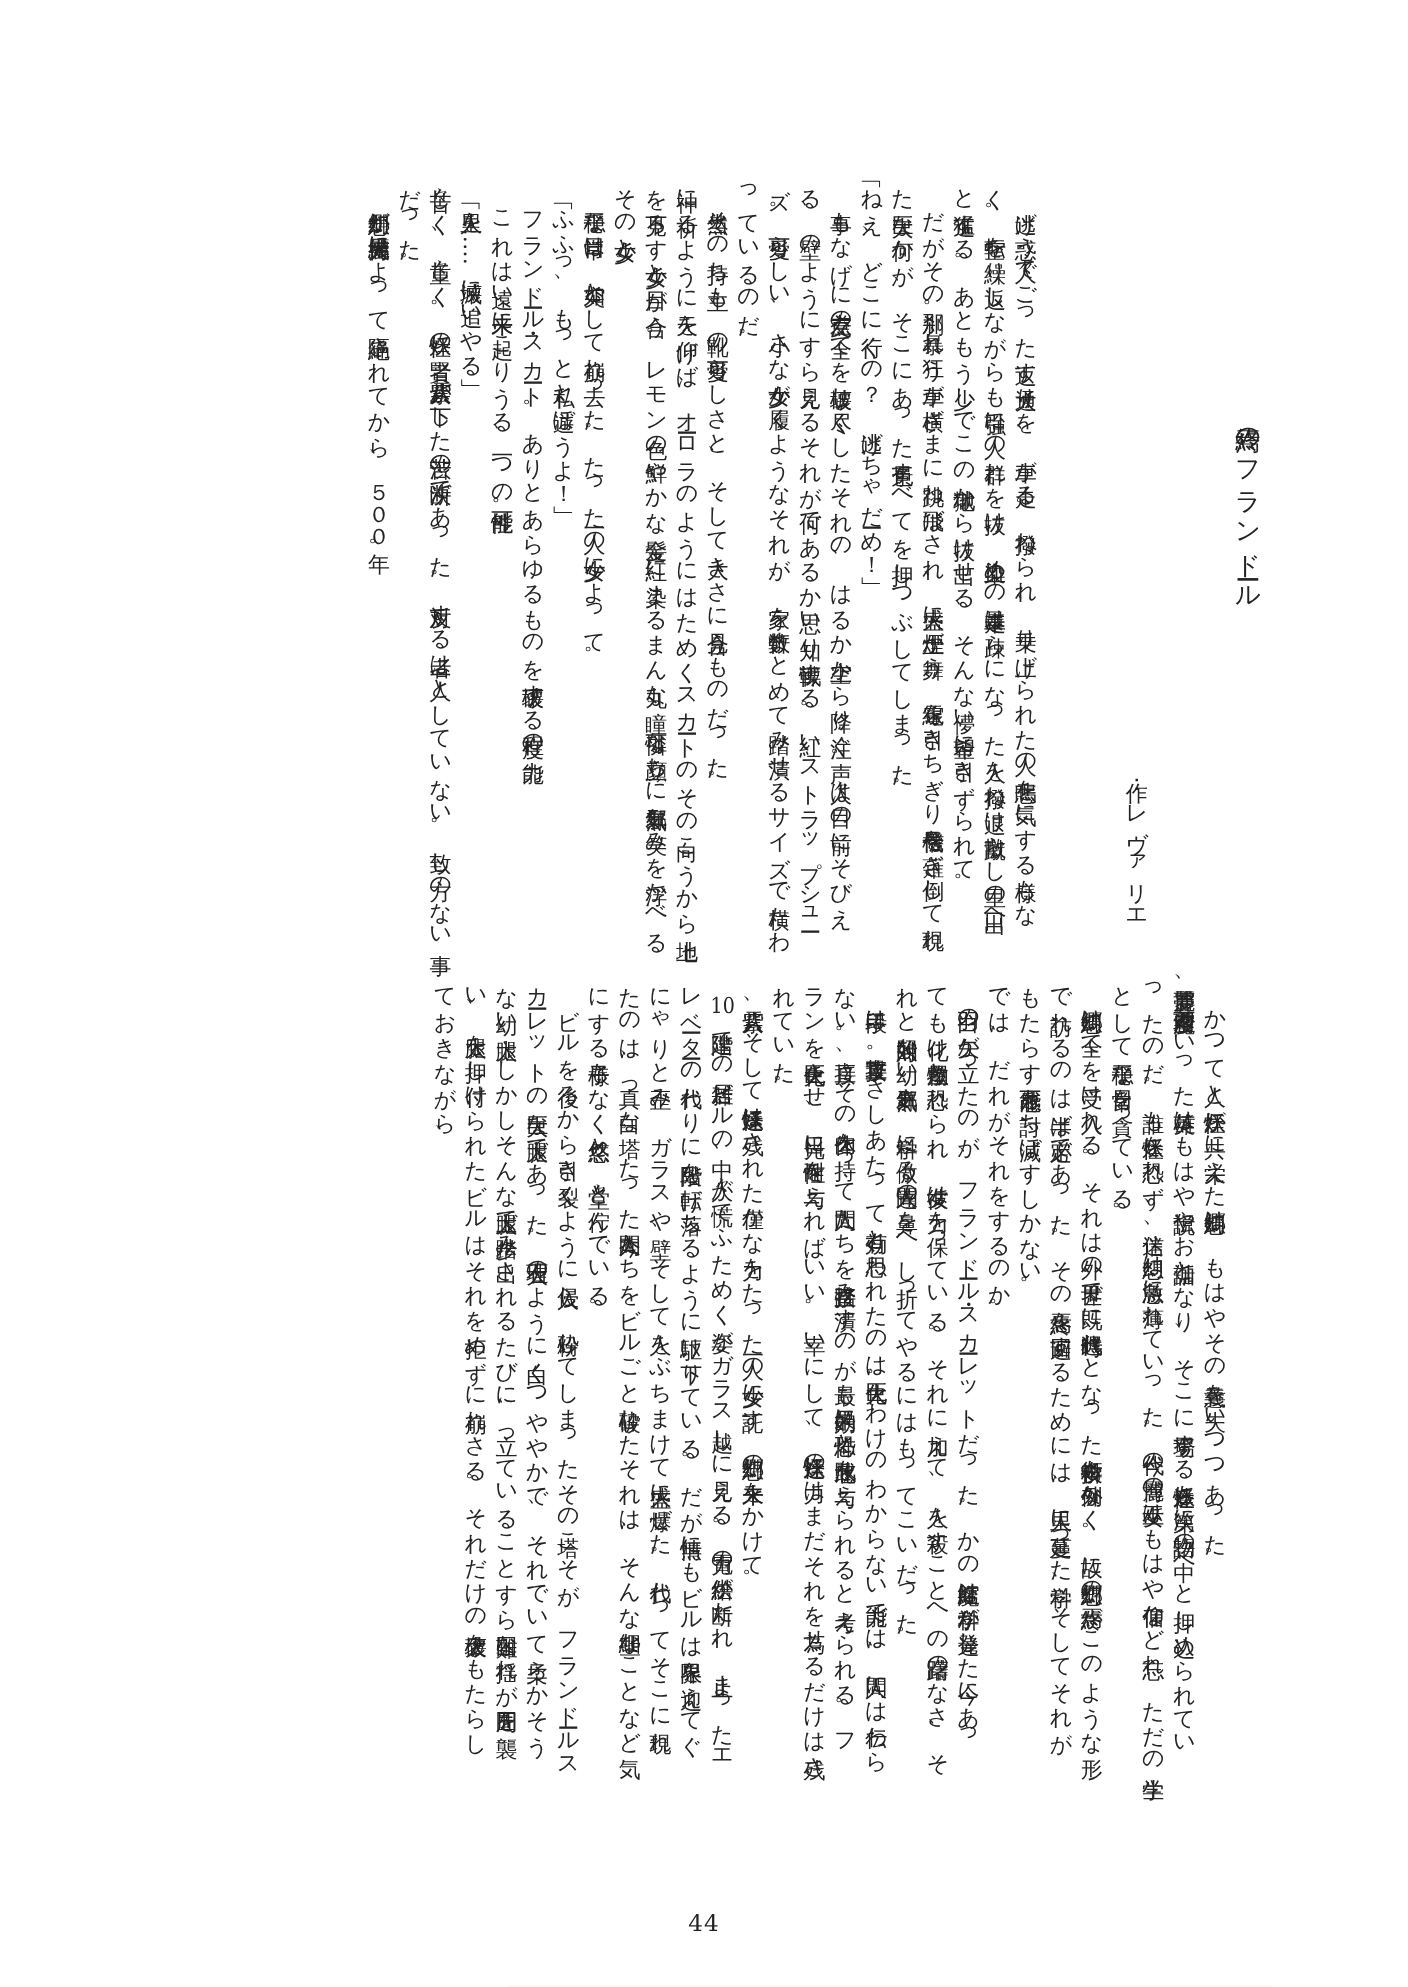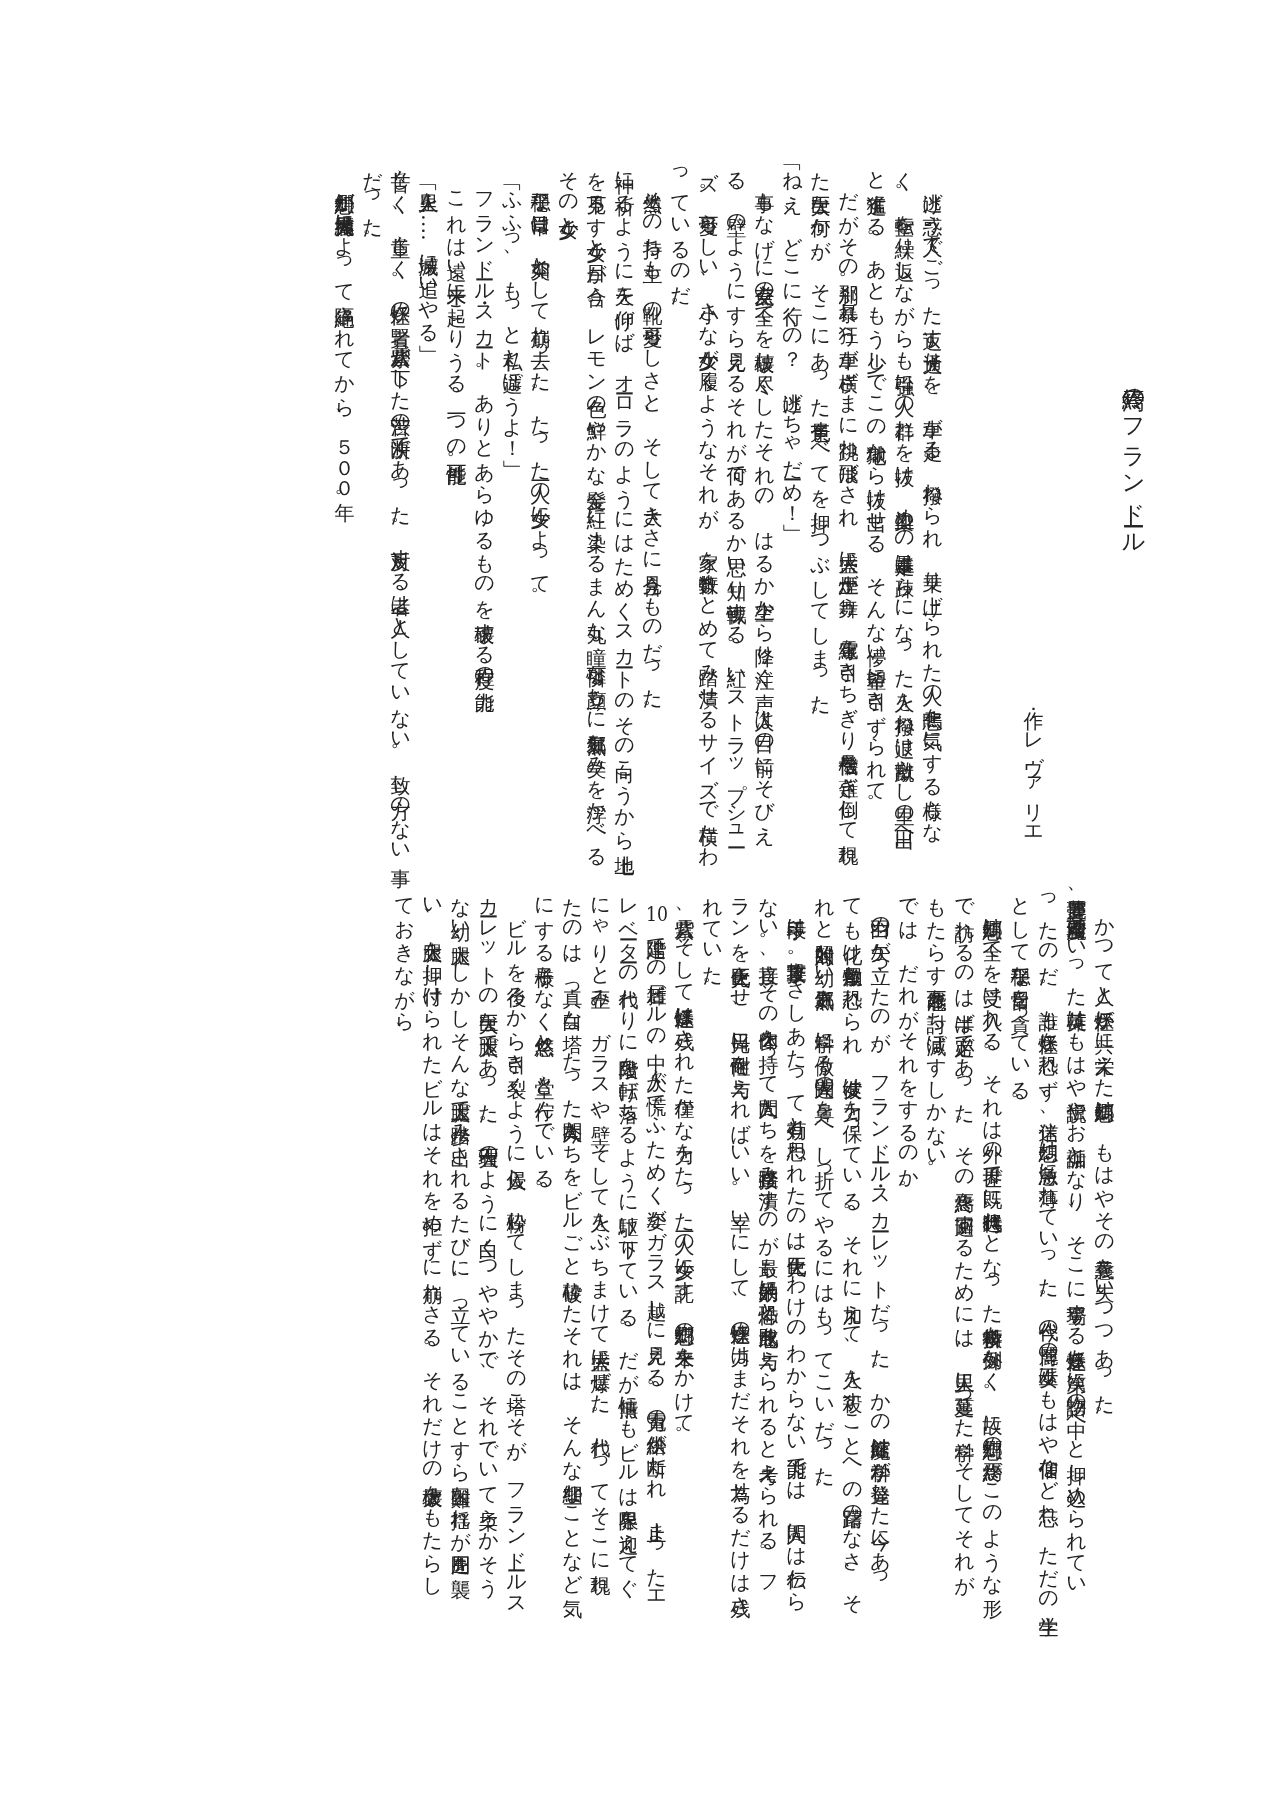--- a/index.html
+++ b/index.html
@@ -108,14 +108,15 @@
     <p>博麗霊夢、霧雨魔理沙といった英雄はもはや伝説やお伽話となり、そこに登場する妖怪達も次第に物語の中へと押し込められていったのだ。誰も妖怪を恐れず、迷信、幻想は急激に薄れていった。今代の博麗の巫女はもはや信仰など忘れ、ただの学生として平穏な日常を貪っている。</p>
     <p class="indent">幻想郷は全てを受け入れる。それは外の世界で既に時代遅れとなった科学技術も例外なく。故に幻想郷の終焉がこのような形で訪れるのは半ば必定であった。その終焉を回避するためには、人里に蔓延った科学、そしてそれがもたらす万能感を討ち滅ぼすしかない。</p>
     <p>では、だれがそれをするのか。</p>
     <p class="indent">白羽の矢が立ったのが、フランドール・スカーレットだった。かの紅魔館は科学が発達した今にあっても化け物屋敷と恐れられ、彼女は力を保っている。それに加えて、人を殺すことへの躊躇のなさ、それと対照的な幼い無邪気さ。科学に傲る人間達の鼻をへし折ってやるにはもってこいだった。</p>
     <p class="indent">手段は、直接攻撃。さしあたって有効と思われたのは巨大化。わけのわからない能力では、人間には伝わらない。直接、その肉体を持って人間たちを直接踏み潰すのが最も効果的に恐怖と敗北感を与えられると考えられる。フランを巨大化させ、日光に耐性を与えればいい。幸いにして、妖怪達の力はまだそれを為せるだけは残されていた。</p>
     <p class="indent">八雲紫、そして妖怪達は残された僅かな力をたった一人の少女に託す。幻想郷の未来をかけて。</p>
     <p class="indent gap-before"><span class="tcy">10</span><span>階建ての雑居ビルの中、人々が慌てふためく姿がガラス越しに見える。電力の供給が断たれ、止まったエレベーターの代わりに階段を転げ落ちるように駆け下りている。だが無情にもビルは限界を迎えてぐにゃりと歪み、ガラスや壁、そして人をぶちまけて盛大に爆ぜた。代わってそこに現れたのは、真っ白な塔。たった今人間たちをビルごと破砕したそれは、そんな些細なことなど気にする様子もなく悠然と、堂々と佇んでいる。</span></p>
     <p class="indent">ビルを後ろから引き裂くように侵入し、粉砕してしまったその塔こそが、フランドールスカーレットの巨大な太腿であった。大理石のように白くつややかで、それでいて柔らかそうな幼い太腿。しかしそんな太腿で一歩踏み出されるたびに、立っていることすら困難な揺れが周囲を襲い、太腿を押し付けられたビルはそれを拒めずに崩れさる。それだけの大破壊をもたらしておきながら、</p>
   </div>
 
+  <div class="page-number">44</div>
 
 </div>
 
 </body></html>

